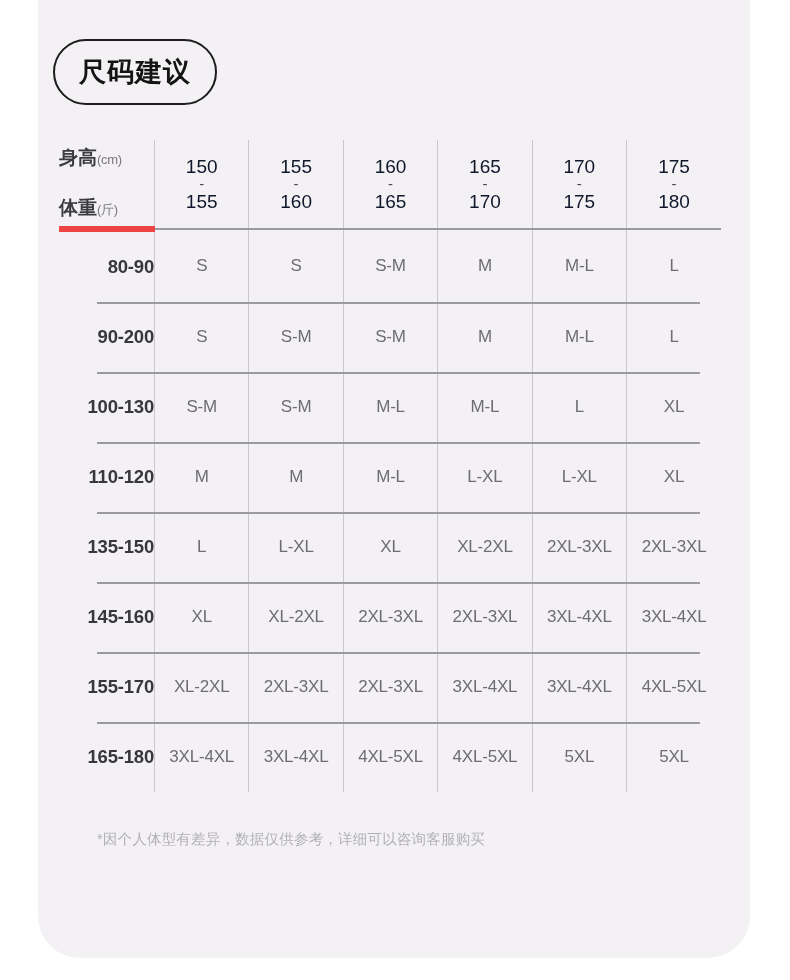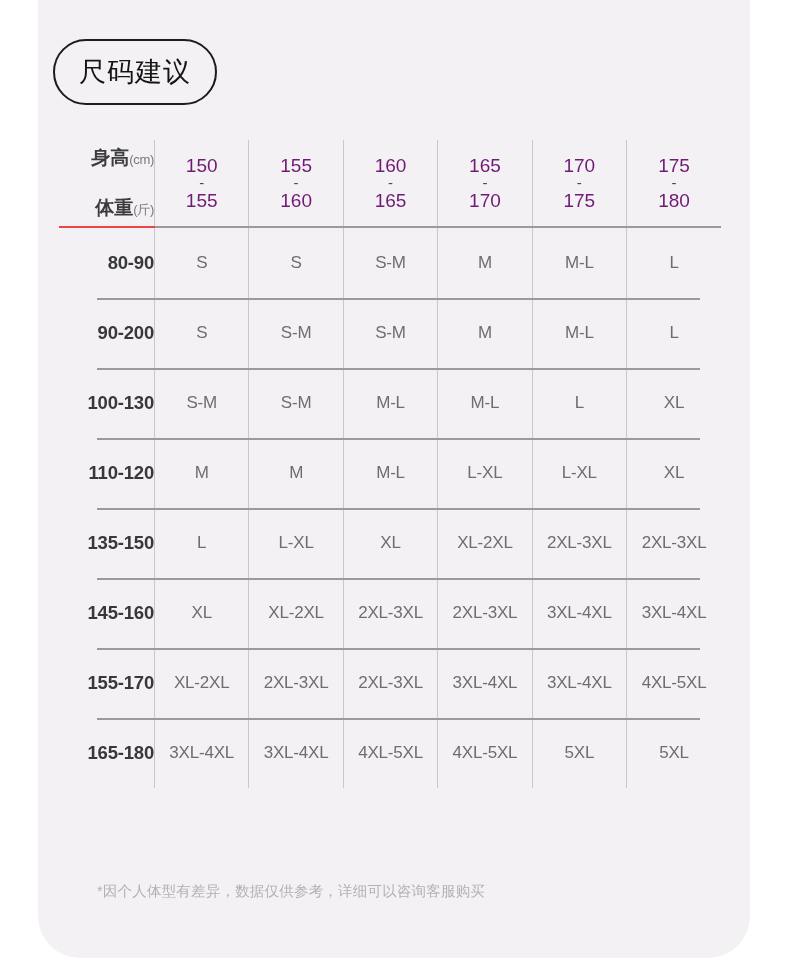--- a/index.html
+++ b/index.html
@@ -42,21 +42,21 @@
     height: 66px;
     box-sizing: border-box;
     border: 2.5px solid #1c1c1c;
     border-radius: 34px;
     display: flex;
     align-items: center;
     justify-content: center;
   }
   .title-pill-text {
     font-size: 27px;
-    font-weight: normal;
+    font-weight: bold;
     color: #141414;
     letter-spacing: 1px;
     line-height: 1;
   }
 
   
   .table-wrap {
     position: absolute;
     left: 59px;
     top: 140px;
@@ -78,22 +78,22 @@
     vertical-align: middle;
     font-weight: normal;
   }
 
   
   tr.head-row th {
     height: 86px;
     border-bottom: 2px solid #9b9aa0;
   }
   tr.head-row th.hdr-label {
-    border-bottom: 2px solid #ef4444;
-    text-align: right;
+    border-bottom: 6px solid #ef4444;
+    text-align: left;
     padding-left: 0px;
   }
   th.hdr-data {
     border-left: 1.6px solid #c9c7cd;
   }
   .hdr-label-line {
     display: block;
     font-size: 19px;
     font-weight: bold;
     color: #3b3b40;
@@ -103,21 +103,21 @@
   .hdr-label-line + .hdr-label-line { margin-top: 30px; }
   .hdr-unit {
     font-size: 13px;
     font-weight: normal;
     color: #78777d;
     letter-spacing: -0.3px;
   }
   .range-stack {
     display: block;
     font-size: 19px;
-    color: #701a75;
+    color: #0f172a;
     line-height: 1.0;
   }
   .range-dash {
     display: block;
     font-size: 15px;
     color: #4a4a50;
     line-height: 0.85;
     margin: 2px 0 1px 0;
   }
 
@@ -152,21 +152,21 @@
     right: 21px;
     top: 0;
     height: 1.6px;
     background: #9b9aa0;
   }
 
   
   .footnote {
     position: absolute;
     left: 97px;
-    top: 882px;
+    top: 830px;
     font-size: 14.5px;
     color: #b2b1b7;
     letter-spacing: 0.2px;
     white-space: nowrap;
   }
 </style>
 </head>
 <body>
 
 <div id="page">

